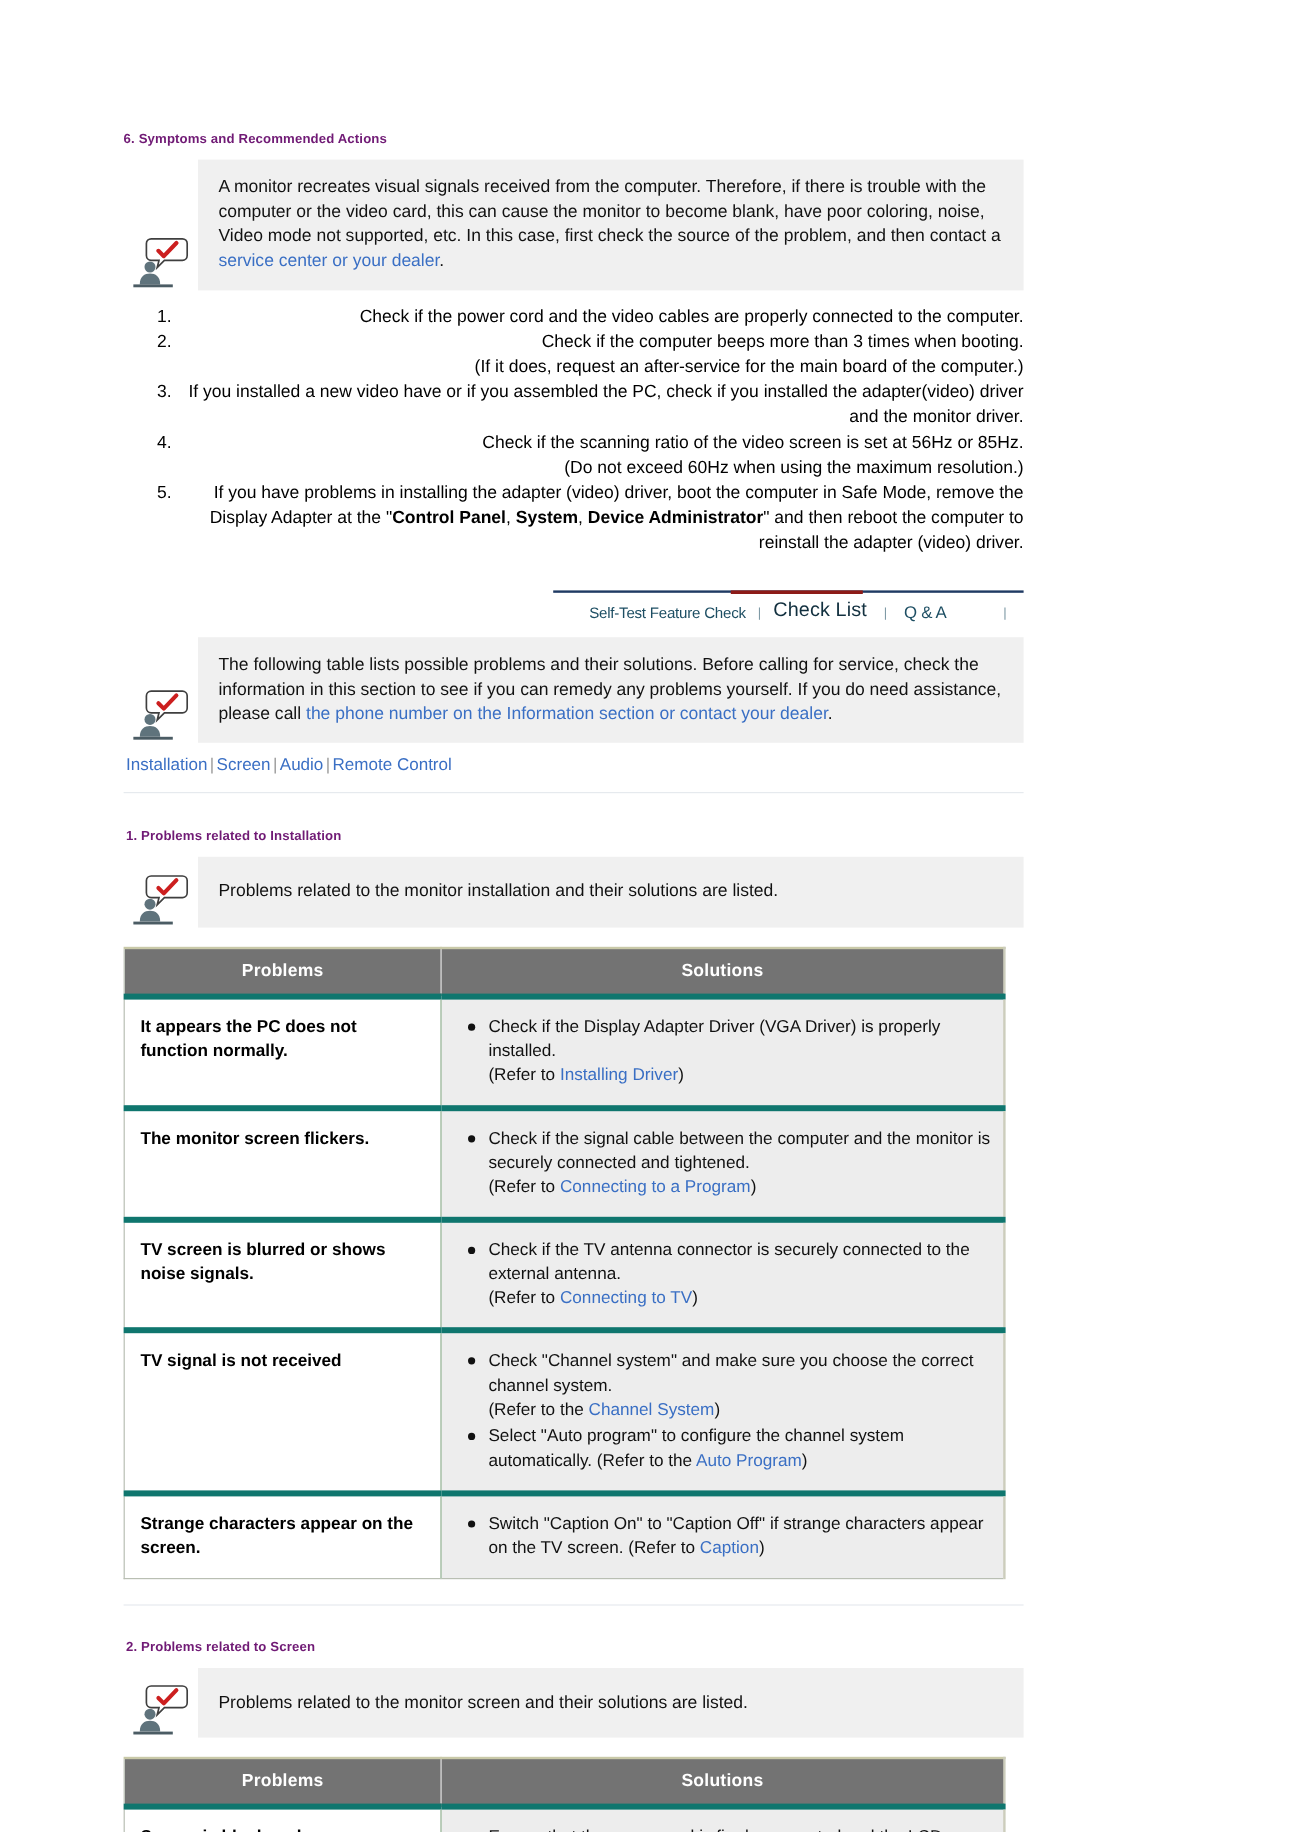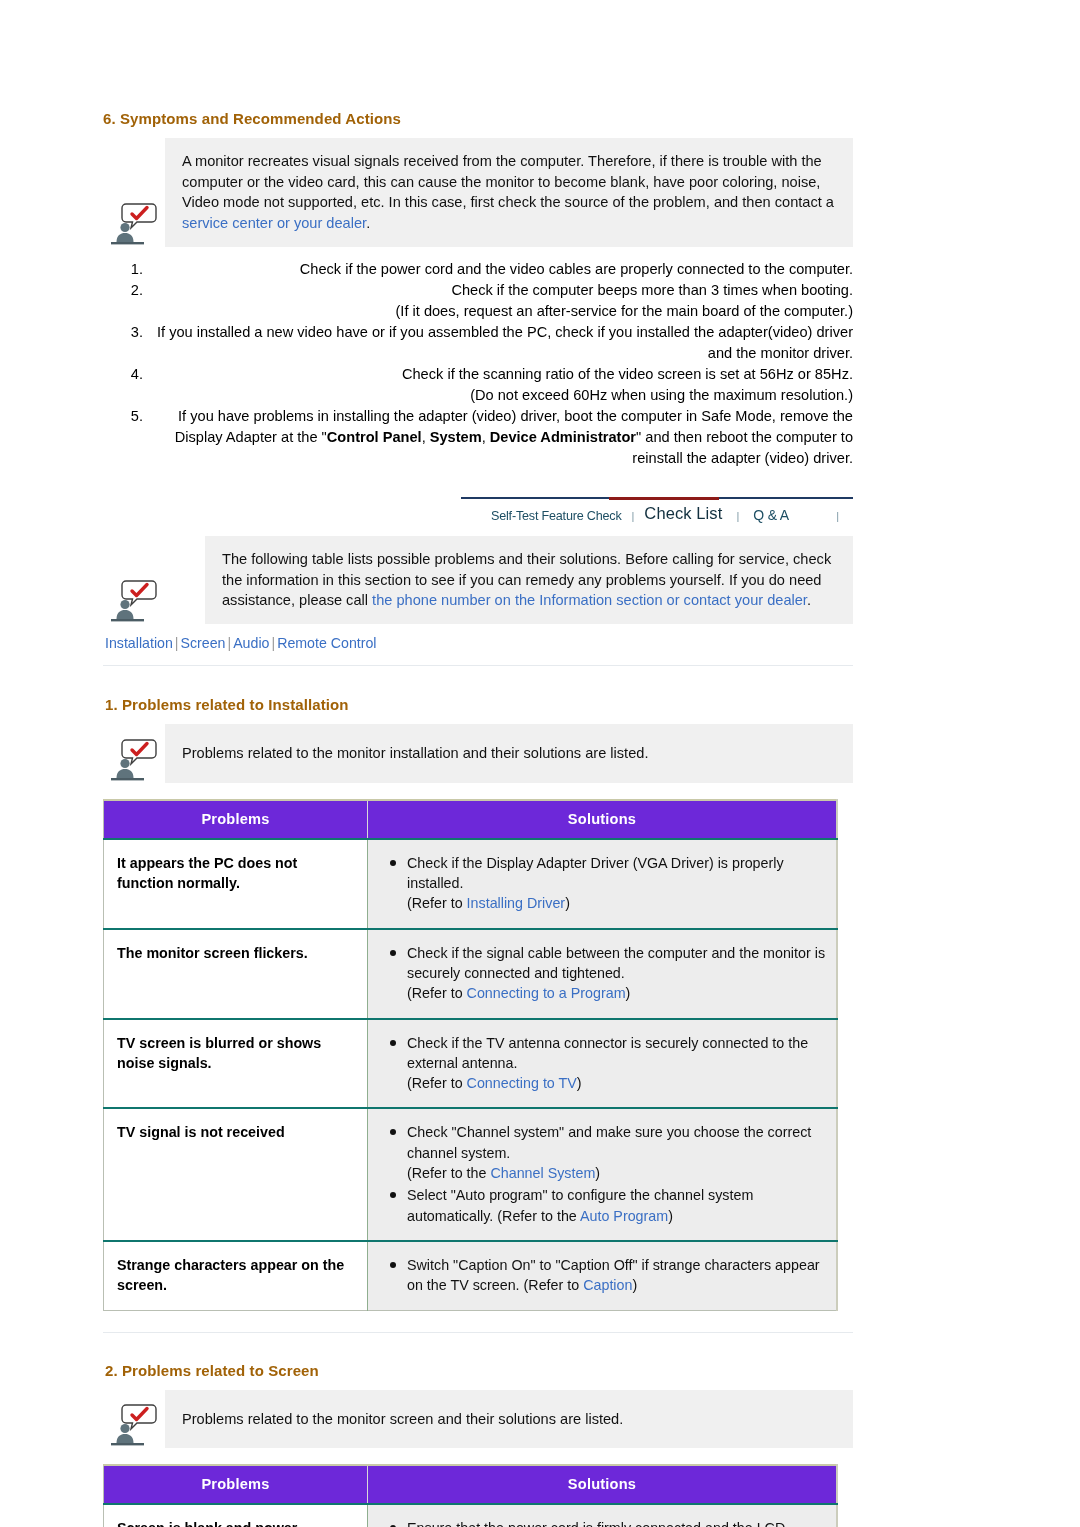--- a/index.html
+++ b/index.html
@@ -21,23 +21,23 @@
   }
   .content {
     position: absolute;
     left: 103px;
     top: 110px;
     width: 750px;
   }
 
   
   .section-heading {
-    font-size: 15px;
+    font-size: 11px;
     font-weight: bold;
-    color: #a16207;
+    color: #701a75;
     margin: 0 0 11px 0;
     letter-spacing: 0.1px;
   }
   .section-heading.indent {
     margin-left: 2px;
   }
 
   
   .note {
     display: flex;
@@ -150,35 +150,35 @@
     border-collapse: collapse;
     width: 735px;
     margin-top: 16px;
     table-layout: fixed;
     border-top: 2px solid #c9c9a8;
     border-left: 1px solid #b9bfb3;
     border-right: 2px solid #cccdbc;
     border-bottom: 1px solid #b9bfb3;
   }
   table.tbl th {
-    background: #6d28d9;
+    background: #737373;
     color: #ffffff;
     font-size: 14.6px;
     font-weight: bold;
     padding: 10px 0 11px 0;
     text-align: center;
     border-right: 1px solid #d9d9d9;
     letter-spacing: 0.2px;
   }
   table.tbl th:last-child { border-right: none; }
   table.tbl td {
     vertical-align: top;
     font-size: 14.3px;
     line-height: 1.42;
-    border-top: 2px solid #0f766e;
+    border-top: 5px solid #0f766e;
   }
   table.tbl td.prob {
     background: #ffffff;
     width: 263px;
     font-weight: bold;
     padding: 13px 10px 13px 13px;
     border-right: 1px solid #8fae8f;
     color: #000;
   }
   table.tbl td.sol {
@@ -257,21 +257,21 @@
       <div class="tab small" style="margin-left:30px;">Self-Test Feature Check</div>
       <div class="tab-sep" style="margin:0 10px;">|</div>
       <div class="tab active">Check List</div>
       <div class="tab-sep" style="margin:0 14px;">|</div>
       <div class="tab small" style="font-size:14px;">Q &amp; A</div>
       <div class="tab-spacer"></div>
       <div class="tab-sep" style="margin-right:14px;">|</div>
     </div>
   </div>
 
-  <div class="note" style="margin-top:10px;gap:40px;">
+  <div class="note" style="margin-top:10px;">
     <div class="note-icon">
       <svg width="46" height="44" viewBox="0 0 46 44" aria-hidden="true">
         <path d="M15 1 H41 A4 4 0 0 1 45 5 V15 A4 4 0 0 1 41 19 H26 L20 25 L21.5 19 H15 A4 4 0 0 1 11 15 V5 A4 4 0 0 1 15 1 Z" fill="#ffffff" stroke="#3f3f3f" stroke-width="1.4"></path>
         <path d="M21 11 L25.5 15.5 L36 4.5" fill="none" stroke="#cc1f1f" stroke-width="3.4" stroke-linecap="round" stroke-linejoin="round"></path>
         <circle cx="14" cy="24.5" r="4.6" fill="#5f737c"></circle>
         <path d="M5.5 39 C5.5 32.5 9.5 30 14 30 C18.5 30 22.5 32.5 22.5 39 Z" fill="#5f737c"></path>
         <rect x="0" y="39" width="33" height="2.4" fill="#4b5c64"></rect>
       </svg>
     </div>
     <div class="note-body">

